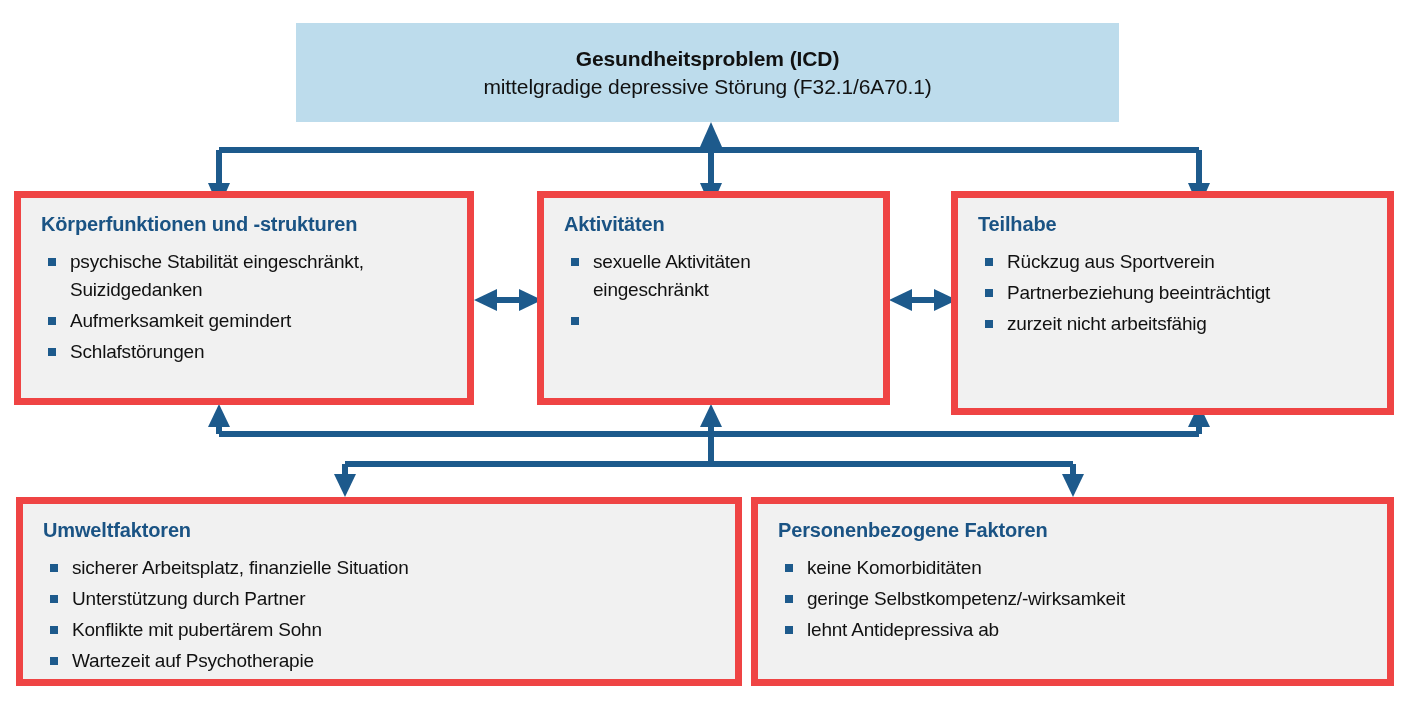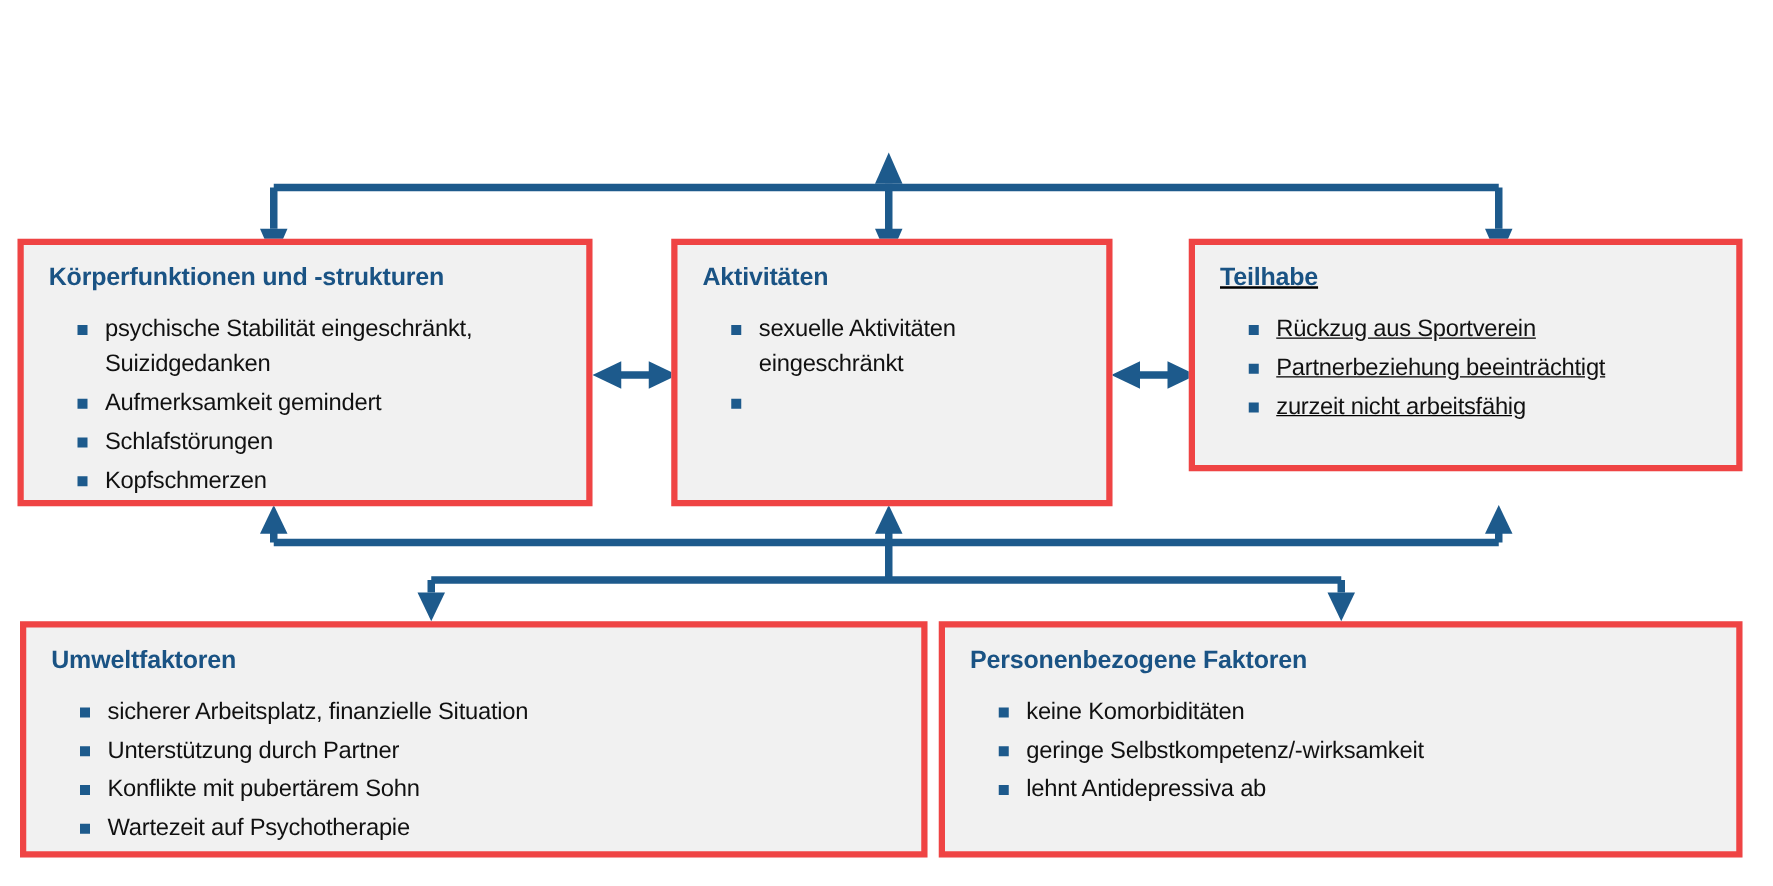--- a/index.html
+++ b/index.html
@@ -48,34 +48,34 @@
   .health-sub {
     font-size: 21px;
     font-weight: normal;
     color: #111111;
     line-height: 1.32;
     text-align: center;
     letter-spacing: -0.1px;
   }
   .box-grey {
     background: #f1f1f1;
-    border: 5px solid #ef4444;
+    border: 7px solid #ef4444;
     padding: 14px 18px 10px 20px;
   }
   .box-heading {
     font-size: 20px;
     font-weight: bold;
     color: #1a5384;
     margin: 0 0 12px 0;
     letter-spacing: -0.15px;
     line-height: 1.2;
   }
   ul.bullets {
     list-style: none;
-    margin: 16px;
+    margin: 0;
     padding: 0;
   }
   ul.bullets li {
     position: relative;
     padding-left: 29px;
     margin-bottom: 3px;
     font-size: 19px;
     color: #111111;
     line-height: 1.48;
     letter-spacing: -0.2px;
@@ -153,57 +153,57 @@
         <path d="M345 464 L345 474"></path>
         <polygon points="345,497 334,474 356,474" fill="#1d5a8c" stroke="none"></polygon>
       </g>
       <g>
         <path d="M1073 464 L1073 474"></path>
         <polygon points="1073,497 1062,474 1084,474" fill="#1d5a8c" stroke="none"></polygon>
       </g>
     </g>
   </svg>
 
+  <div class="box box-health" style="left:296px; top:23px; width:823px; height:99px;">
+    <div class="health-title">Gesundheitsproblem (ICD)</div>
+    <div class="health-sub">mittelgradige depressive Störung (F32.1/6A70.1)</div>
+  </div>
 
   <div class="box box-grey" style="left:14px; top:191px; width:460px; height:214px;">
     <div class="box-heading">Körperfunktionen und -strukturen</div>
     <ul class="bullets">
       <li>
         <span class="sq"></span>
         <span>psychische Stabilität eingeschränkt, Suizidgedanken</span>
       </li>
       <li>
         <span class="sq"></span>
         <span>Aufmerksamkeit gemindert</span>
       </li>
       <li>
         <span class="sq"></span>
         <span>Schlafstörungen</span>
       </li>
-      <li>
-        <span class="sq"></span>
-        <span>Kopfschmerzen</span>
-      </li>
     </ul>
   </div>
 
   <div class="box box-grey" style="left:537px; top:191px; width:353px; height:214px;">
     <div class="box-heading">Aktivitäten</div>
     <ul class="bullets">
       <li>
         <span class="sq"></span>
         <span>sexuelle Aktivitäten eingeschränkt</span>
       </li>
       <li>
         <span class="sq"></span>
       </li>
     </ul>
   </div>
 
-  <div class="box box-grey" style="left:951px; top:191px; width:443px; height:186px;text-decoration:underline;">
+  <div class="box box-grey" style="left:951px; top:191px; width:443px; height:224px;">
     <div class="box-heading">Teilhabe</div>
     <ul class="bullets">
       <li>
         <span class="sq"></span>
         <span>Rückzug aus Sportverein</span>
       </li>
       <li>
         <span class="sq"></span>
         <span>Partnerbeziehung beeinträchtigt</span>
       </li>

